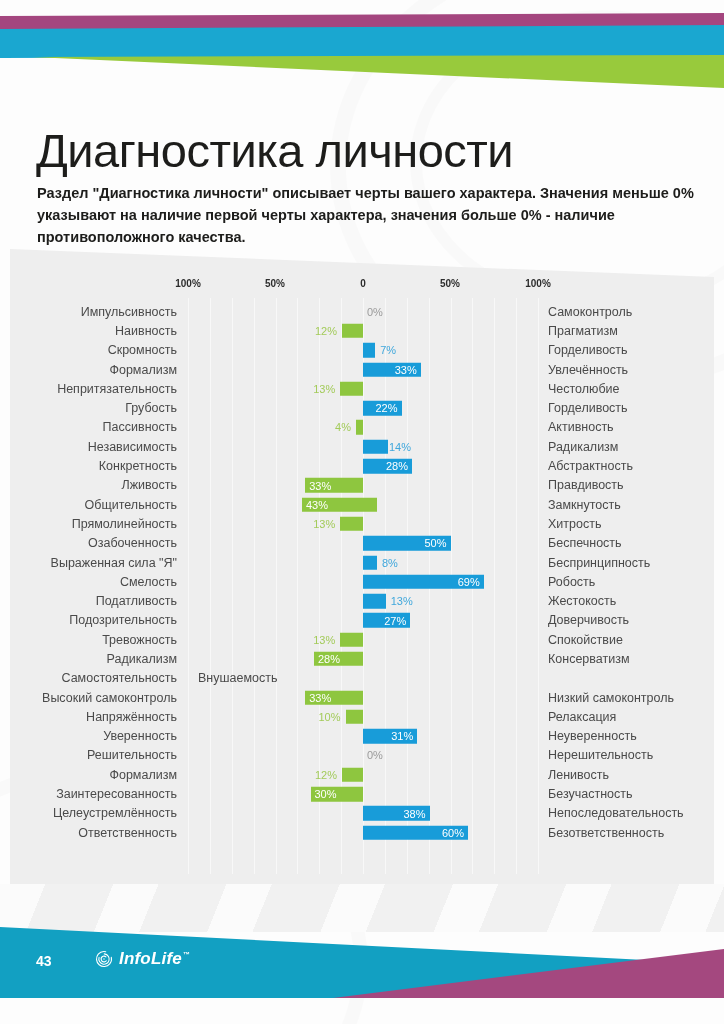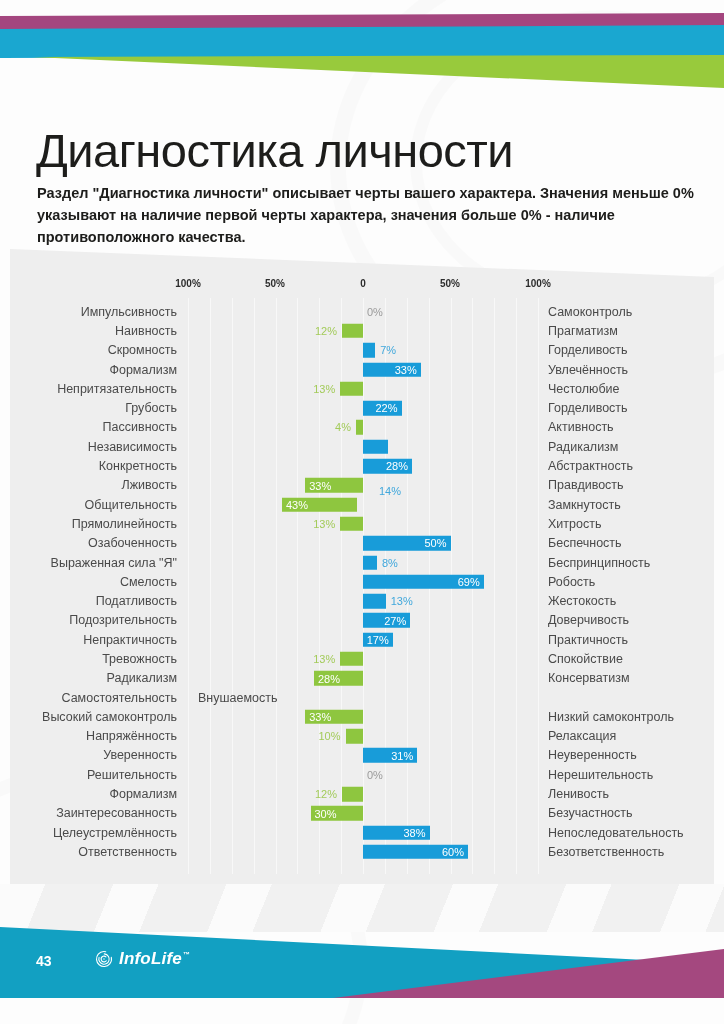--- a/index.html
+++ b/index.html
@@ -160,21 +160,21 @@
           <div class="lbl left">Пассивность</div>
           <div class="plot">
             <span class="val out neg" style="right: 187px;">4%</span>
             <div class="bar neg" style="width: 7px; left: 168px;"></div>
           </div>
           <div class="lbl right">Активность</div>
         </div>
         <div class="row">
           <div class="lbl left">Независимость</div>
           <div class="plot">
-            <span class="val out pos" style="left: 191px; margin-top: 44px;">14%</span>
+            <span class="val out pos" style="left: 201px;">14%</span>
             <div class="bar pos" style="width: 24.5px; left: 175px;"></div>
           </div>
           <div class="lbl right">Радикализм</div>
         </div>
         <div class="row">
           <div class="lbl left">Конкретность</div>
           <div class="plot">
             <div class="bar pos" style="width: 49px; left: 175px;">
               <span class="val in">28%</span>
             </div>
@@ -186,21 +186,21 @@
           <div class="plot">
             <div class="bar neg" style="width: 57.75px; left: 117.25px;">
               <span class="val in">33%</span>
             </div>
           </div>
           <div class="lbl right">Правдивость</div>
         </div>
         <div class="row">
           <div class="lbl left">Общительность</div>
           <div class="plot">
-            <div class="bar neg" style="width: 75.25px; left: 94px;">
+            <div class="bar neg" style="width: 75.25px; left: 114px;">
               <span class="val in">43%</span>
             </div>
           </div>
           <div class="lbl right">Замкнутость</div>
         </div>
         <div class="row">
           <div class="lbl left">Прямолинейность</div>
           <div class="plot">
             <span class="val out neg" style="right: 202.75px;">13%</span>
             <div class="bar neg" style="width: 22.75px; left: 152.25px;"></div>
@@ -242,29 +242,20 @@
           <div class="lbl right">Жестокость</div>
         </div>
         <div class="row">
           <div class="lbl left">Подозрительность</div>
           <div class="plot">
             <div class="bar pos" style="width: 47.25px; left: 175px;">
               <span class="val in">27%</span>
             </div>
           </div>
           <div class="lbl right">Доверчивость</div>
-        </div>
-        <div class="row">
-          <div class="lbl left">Непрактичность</div>
-          <div class="plot">
-            <div class="bar pos" style="width: 29.75px; left: 175px;">
-              <span class="val in">17%</span>
-            </div>
-          </div>
-          <div class="lbl right">Практичность</div>
         </div>
         <div class="row">
           <div class="lbl left">Тревожность</div>
           <div class="plot">
             <span class="val out neg" style="right: 202.75px;">13%</span>
             <div class="bar neg" style="width: 22.75px; left: 152.25px;"></div>
           </div>
           <div class="lbl right">Спокойствие</div>
         </div>
         <div class="row">

